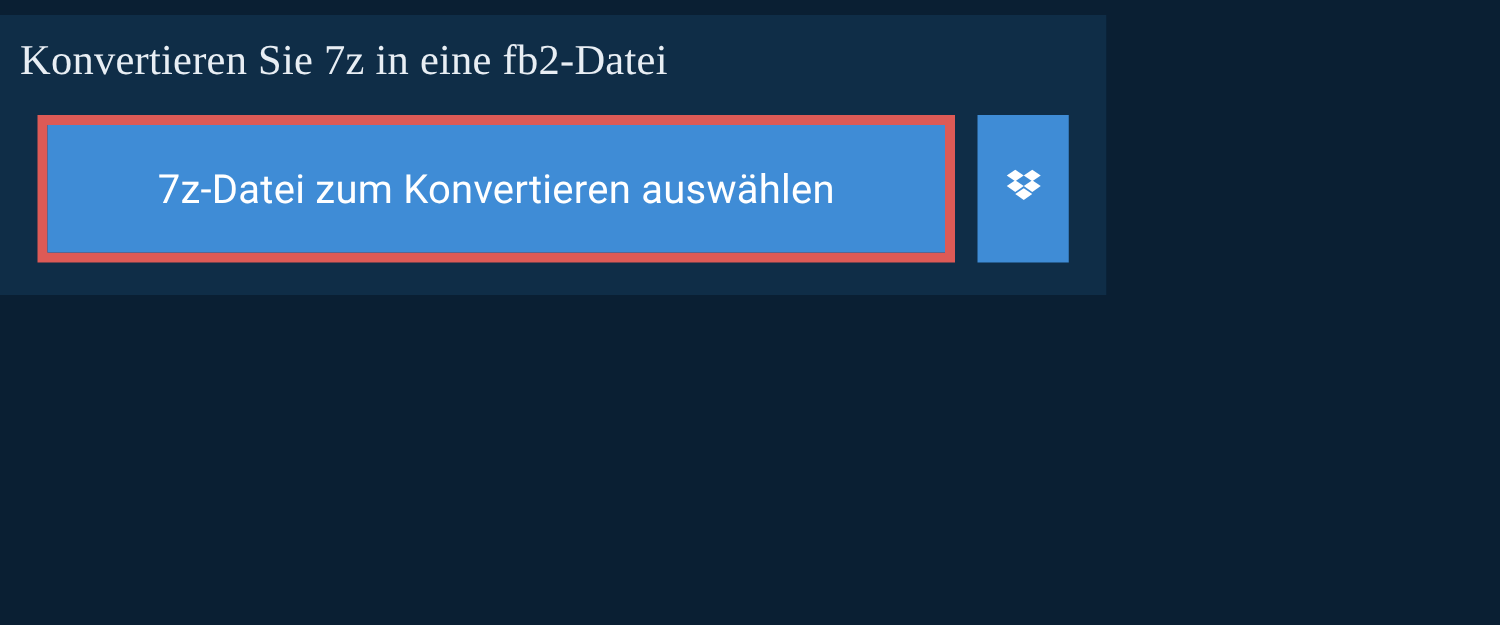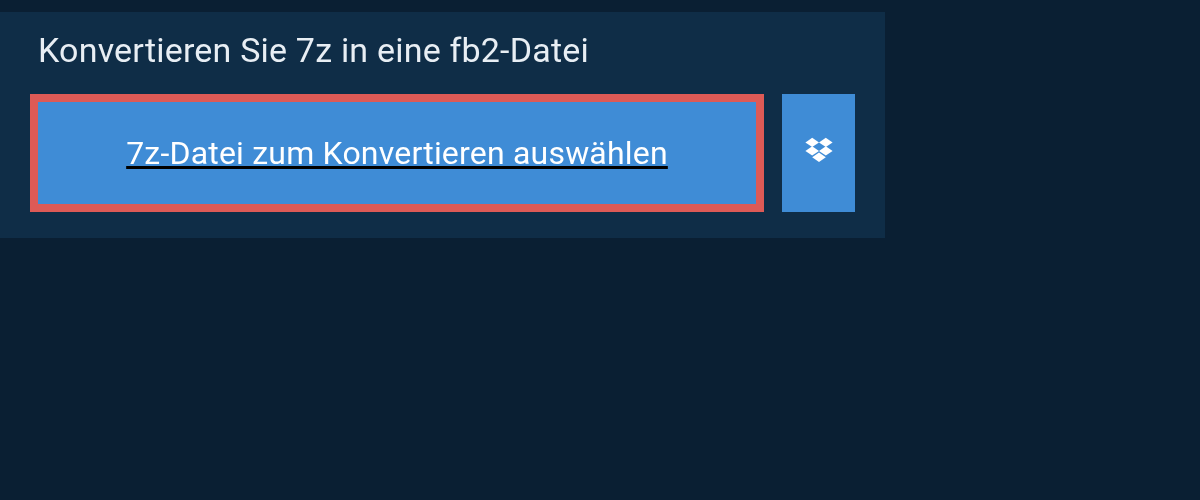--- a/index.html
+++ b/index.html
@@ -13,34 +13,34 @@
       background: #0a1f33;
       font-family: -apple-system, BlinkMacSystemFont, "Segoe UI", Roboto, Helvetica, Arial, sans-serif;
       overflow: hidden;
     }
     .panel {
       background: #0f2d47;
       width: 885px;
       margin-top: 12px;
     }
     .title-bar {
-      padding: 18px 22px 24px 38px;
+      padding: 18px 22px 24px 16px;
+      font-family: Liberation Serif, serif;
     }
     .title {
       color: #e8eef4;
       font-size: 34px;
       font-weight: 400;
       letter-spacing: 0.2px;
     }
     .action-row {
       display: flex;
       align-items: stretch;
       padding: 0 30px 26px 30px;
       gap: 18px;
-      text-decoration: underline;
     }
     .select-file-wrapper {
       border: 8px solid #dd5a56;
       display: inline-block;
     }
     .select-file-button {
       background: #3f8cd6;
       color: #ffffff;
       font-size: 32px;
       font-weight: 400;

